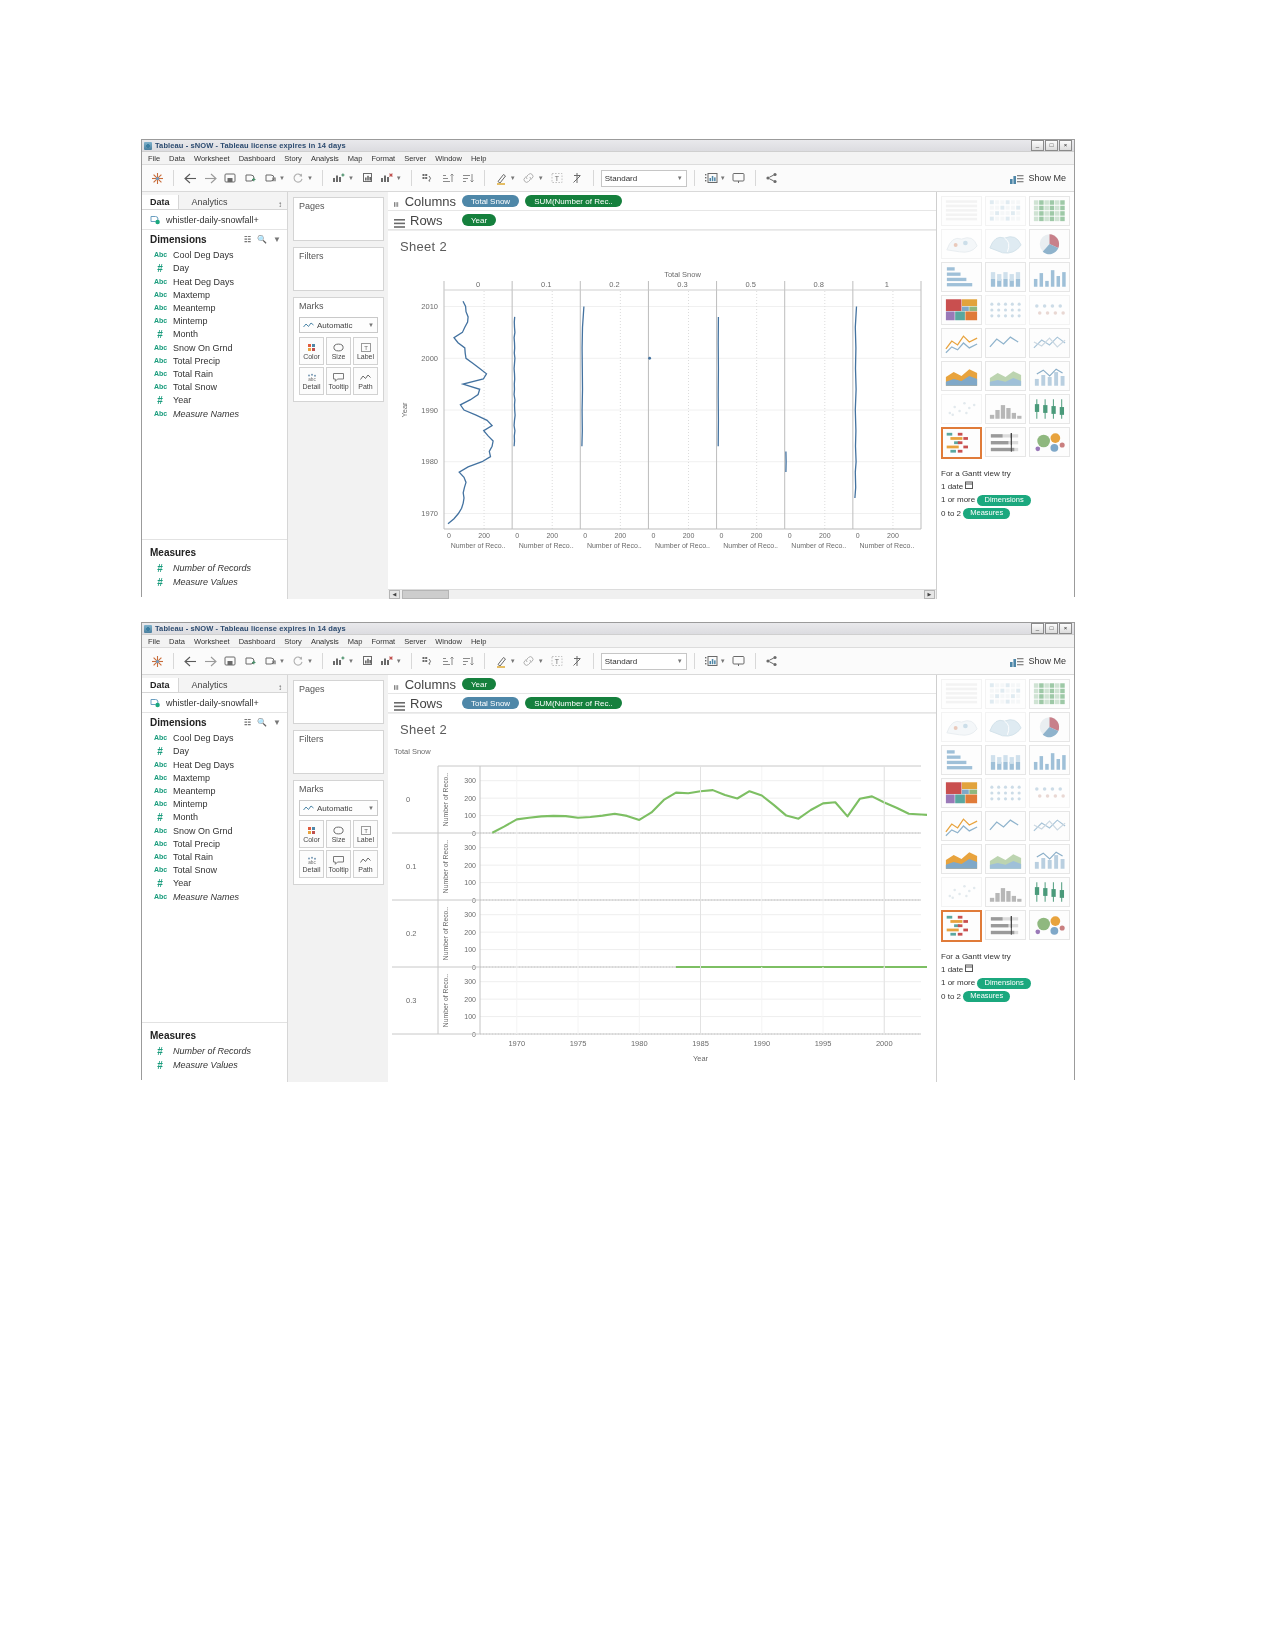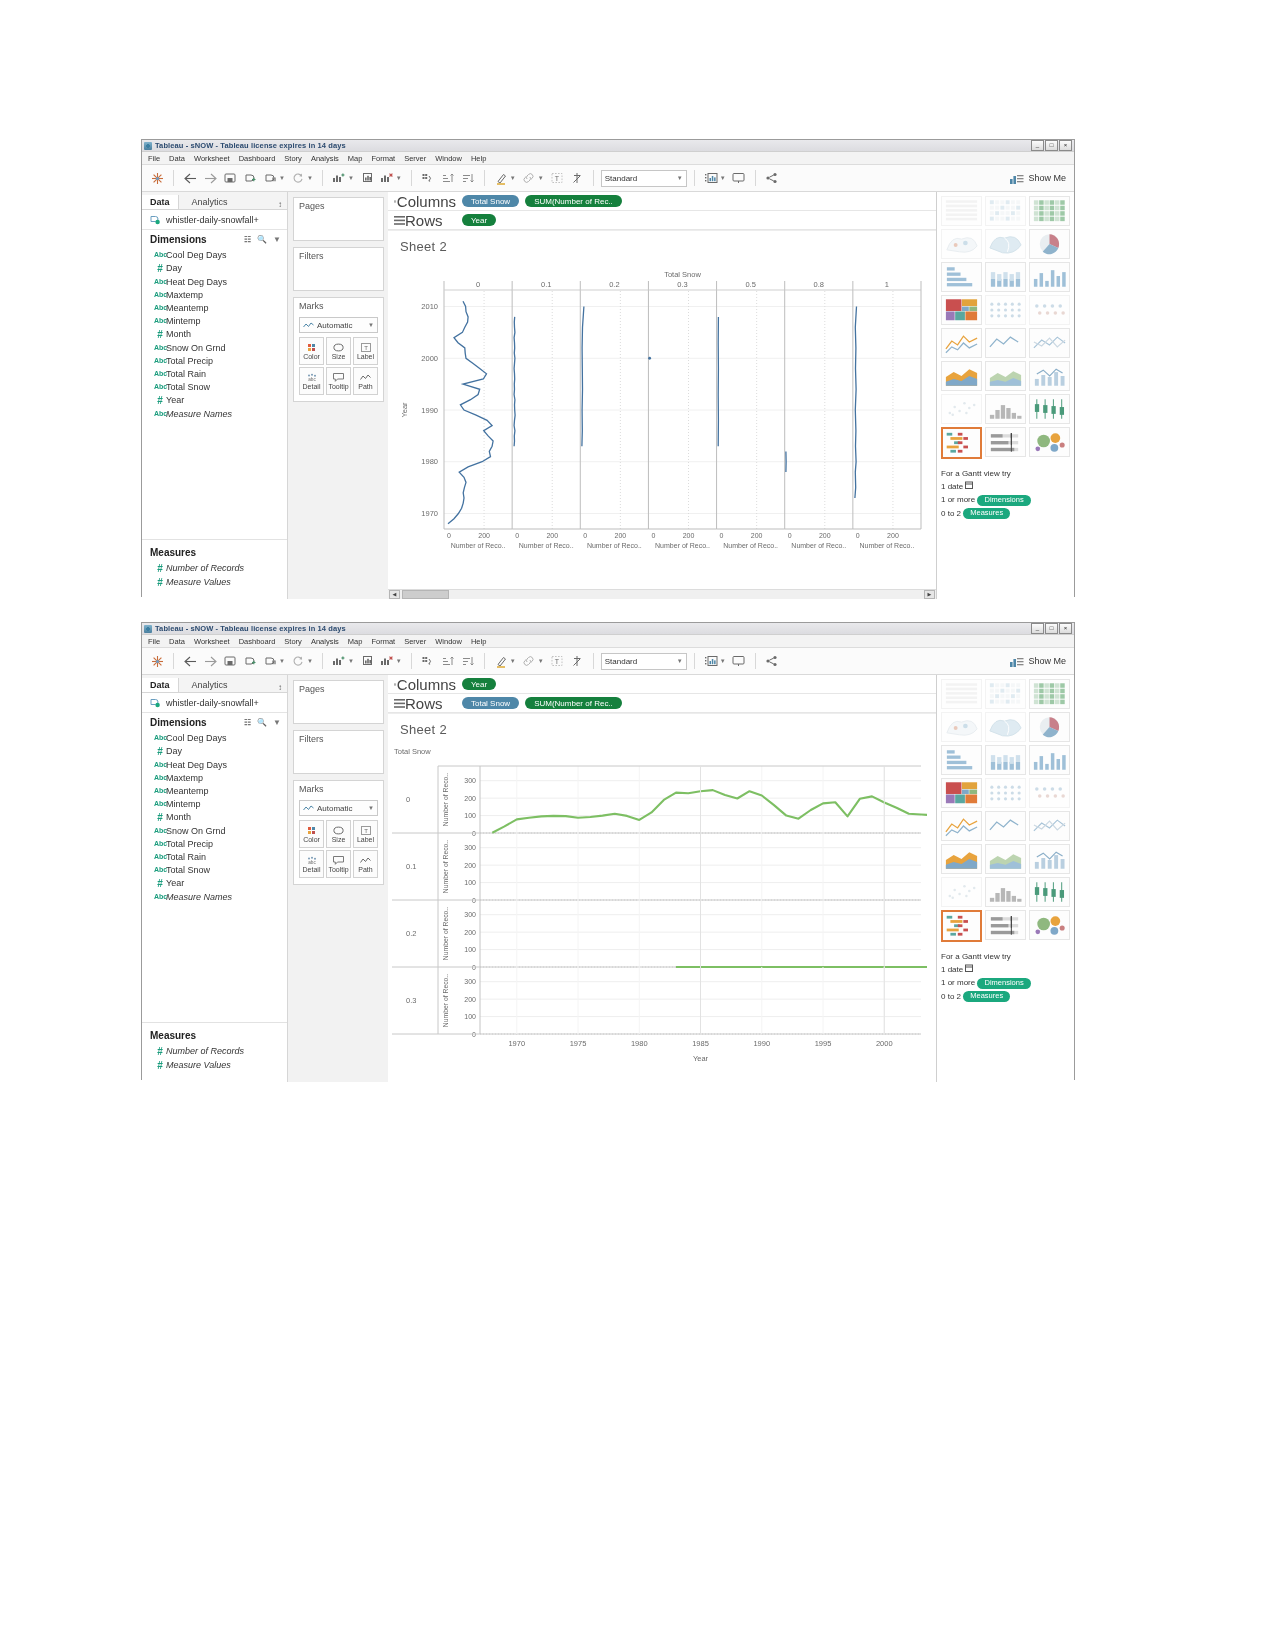--- a/index.html
+++ b/index.html
@@ -32,42 +32,42 @@
   .body-row{display:flex;height:calc(100% - 49px);background:#f2f2f2;}
   .leftpane{width:145px;background:#fff;border-right:1px solid #d6d6d6;display:flex;flex-direction:column;}
   .dsbar{display:flex;align-items:flex-end;height:17px;border-bottom:1px solid #d6d6d6;background:#f4f4f4;}
   .dstab{padding:2px 8px;font-size:9px;color:#444;}
   .dstab.active{background:#fff;font-weight:bold;color:#222;border-right:1px solid #d6d6d6;}
   .dstab.inactive{background:#f4f4f4;padding-left:13px;}
   .dsupdown{margin-left:auto;margin-right:5px;font-size:8px;color:#666;}
   .dsname{display:flex;align-items:center;gap:5px;padding:5px 6px 4px 8px;font-size:9px;color:#333;border-bottom:1px solid #e4e4e4;}
   .sect-head{display:flex;align-items:center;padding:4px 6px 3px 8px;font-size:10px;font-weight:bold;color:#222;}
   .sect-head .tools{margin-left:auto;display:flex;align-items:center;gap:6px;color:#777;font-size:8px;}
-  .field{display:flex;align-items:center;padding:1.5px 6px 1.5px 12px;font-size:9px;color:#333;}
+  .field{display:flex;align-items:center;gap:7px;padding:1.5px 6px 1.5px 12px;font-size:9px;color:#333;}
   .fi{width:12px;text-align:center;color:#1a9c7d;font-size:7px;font-weight:bold;flex:0 0 12px;}
   .fi.num{font-size:10px;}
   .field.ital span.lbl{font-style:italic;}
   .measures-wrap{margin-top:auto;border-top:1px solid #e2e2e2;padding-top:3px;padding-bottom:10px;}
 
   .midpane{width:100px;background:#f2f2f2;padding:5px 4px 4px 5px;box-sizing:border-box;}
   .card{background:#fff;border:1px solid #d4d4d4;margin-bottom:6px;}
   .card-h{font-size:9px;color:#555;padding:3px 5px;}
   .shelf-box{height:42px;}
   .marks-drop{margin:3px 5px 4px 5px;height:14px;border:1px solid #c9c9c9;background:#fdfdfd;display:flex;align-items:center;gap:3px;padding:0 3px;font-size:8px;color:#444;}
   .marks-drop .cv{margin-left:auto;font-size:6px;color:#777;}
   .mgrid{display:grid;grid-template-columns:1fr 1fr 1fr;gap:2px;margin:0 5px 6px 5px;}
   .mbtn{border:1px solid #d2d2d2;background:#fcfcfc;height:26px;display:flex;flex-direction:column;align-items:center;justify-content:center;gap:1px;font-size:7px;color:#444;}
   .mbtn .gi{height:9px;display:flex;align-items:center;}
   .dots4{display:grid;grid-template-columns:3px 3px;grid-template-rows:3px 3px;gap:1px;}
   .dots4 i{display:block;width:3px;height:3px;}
 
   
   .rightpane{flex:1;display:flex;flex-direction:column;min-width:0;background:#fff;}
   .shelfrow{display:flex;align-items:center;height:18px;border-bottom:1px solid #e6e6e6;padding-left:6px;gap:6px;background:#fff;}
-  .shelf-label{display:flex;align-items:center;width:62px;font-size:15px;color:#444;}
+  .shelf-label{display:flex;align-items:flex-end;gap:5px;width:62px;font-size:13px;color:#444;}
   .pill{height:12px;border-radius:7px;color:#fff;font-size:8px;display:flex;align-items:center;padding:0 9px;white-space:nowrap;}
   .pill.blue{background:#4e87a8;}
   .pill.green{background:#15803d;}
   .viewarea{flex:1;position:relative;overflow:hidden;background:#fff;border-top:1px solid #ededed;}
   .sheet-title{font-size:13px;color:#5a5a5a;padding:8px 0 0 12px;letter-spacing:.3px;}
 
   
   .showmepanel{width:138px;background:#fff;border-left:1px solid #cfcfcf;box-sizing:border-box;padding:4px;}
   .smgrid{display:grid;grid-template-columns:repeat(3,1fr);gap:3px;}
   .smcell{height:28px;border:1px solid #e6e6e6;background:#fdfdfd;position:relative;overflow:hidden;}

